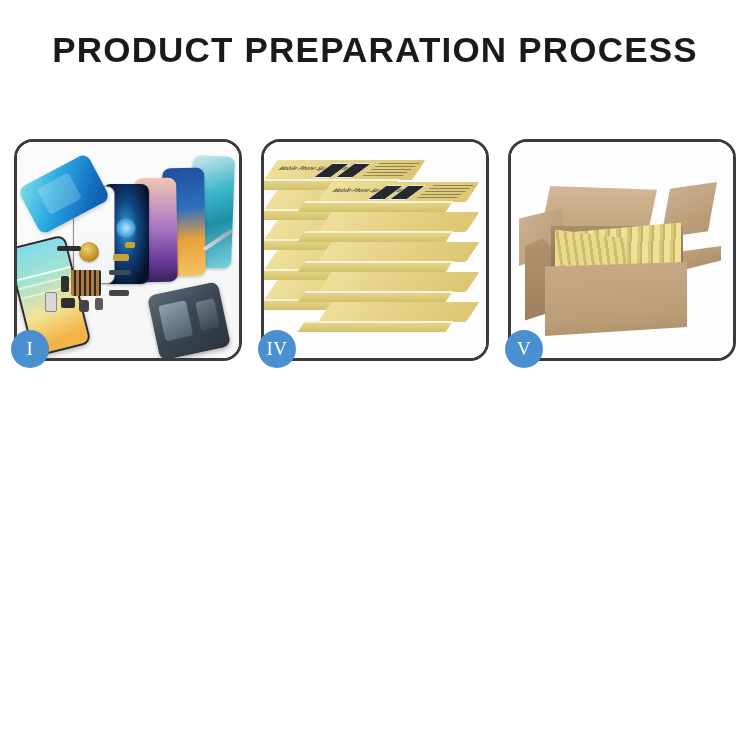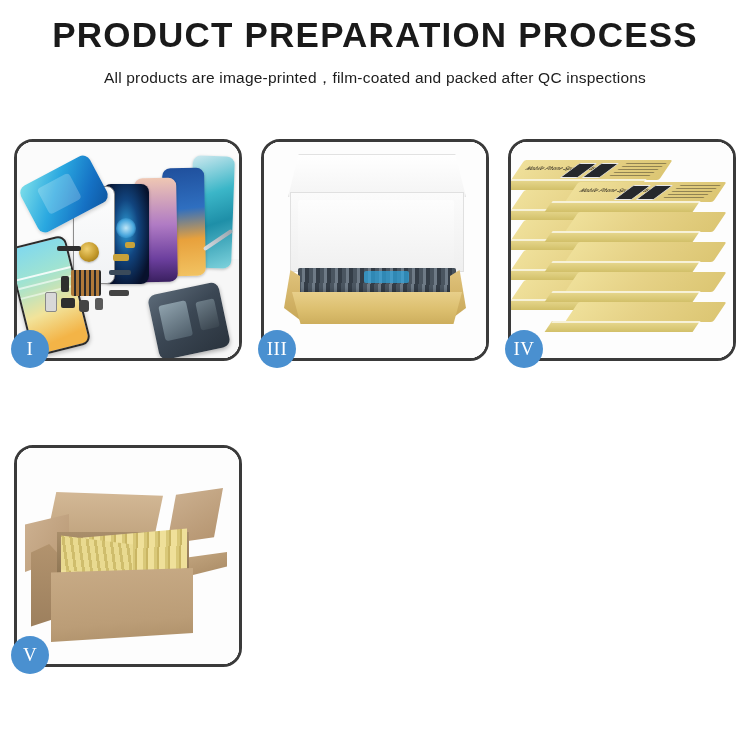--- a/index.html
+++ b/index.html
@@ -12,21 +12,21 @@
     height: 750px;
     font-family: "Liberation Sans", sans-serif;
     color: #111111;
     overflow: hidden;
     position: relative;
   }
 
   
   .header {
     text-align: center;
-    padding-top: 17px;
+    padding-top: 32px;
   }
   .page-title {
     font-family: "Liberation Sans", sans-serif;
     font-size: 35px;
     font-weight: bold;
     letter-spacing: 1.2px;
     color: #1a1a1a;
     line-height: 1;
     margin: 0;
     white-space: nowrap;
@@ -402,21 +402,20 @@
   .c6-tab2 {
     position:absolute; left:56px; top:156px; width:18px; height:16px;
     background: rgba(150,124,92,0.5); border-radius:1px;
   }
 </style>
 </head>
 <body>
 
 <div class="header">
   <h1 class="page-title">PRODUCT PREPARATION PROCESS</h1>
-  <p class="page-subtitle">All products are image-printed，film-coated and packed after QC inspections</p>
 </div>
 
 <div class="grid">
 
   <div class="panel">
     <div class="panel-inner">
       <div class="scene1">
         <div class="s1-bottomband"></div>
         <div class="ph ph-teal"></div>
         <div class="ph ph-bluorg"></div>
@@ -438,34 +437,20 @@
         <div class="part p8"></div>
         <div class="part p9"></div>
         <div class="part p10"></div>
         <div class="tweezer"></div>
       </div>
     </div>
     <div class="badge">I</div>
   </div>
 
 
-  <div class="panel">
-    <div class="panel-inner">
-      <div class="scene3">
-        <div class="mb-lid"></div>
-        <div class="mb-back"></div>
-        <div class="mb-foam"></div>
-        <div class="mb-content"></div>
-        <div class="mb-lside"></div>
-        <div class="mb-rside"></div>
-        <div class="mb-front"></div>
-      </div>
-    </div>
-    <div class="badge">III</div>
-  </div>
 
   <div class="panel">
     <div class="panel-inner">
       <div class="scene4">
 
         <div class="stackA">
           <div class="ybox" style="top:0px;">
             <div class="top">
               <div class="ylabel">Mobile Phone Spare Parts</div>
               <div class="yscreen ys1"></div>

